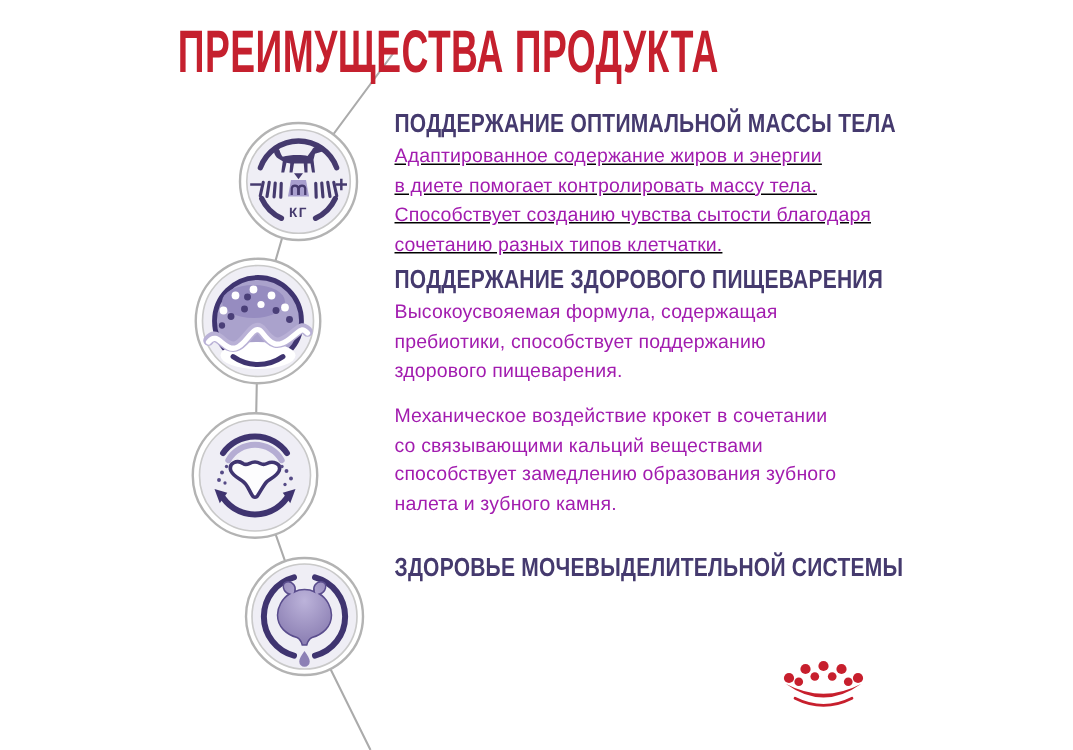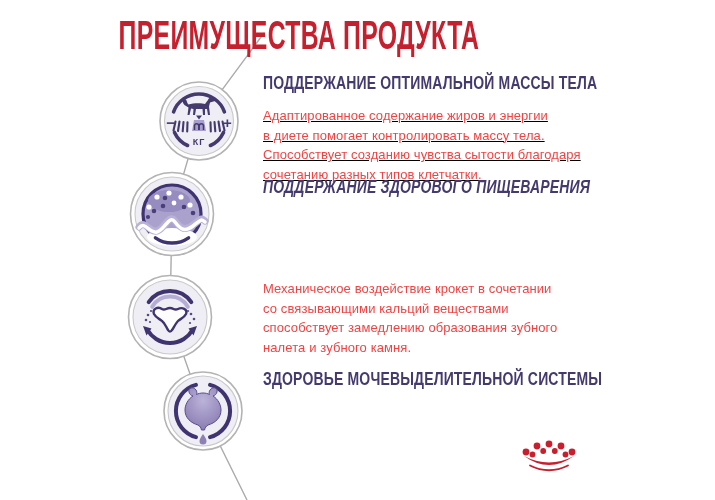--- a/index.html
+++ b/index.html
@@ -6,23 +6,23 @@
   body{width:715px;height:500px;overflow:hidden;font-family:"Liberation Sans",sans-serif;}
   .stage{position:relative;width:715px;height:500px;background:#fff;}
   .art{position:absolute;left:0;top:0;}
   .page-title{position:absolute;top:14px;left:0;width:597px;text-align:center;line-height:42px;}
   .page-title span{display:inline-block;font-size:40px;font-weight:bold;color:#c5202e;
     transform:scaleX(.62);transform-origin:center;white-space:nowrap;letter-spacing:0.5px;}
   .section{position:absolute;left:263px;width:345px;}
   .section h2{margin:0;line-height:18px;height:18px;}
   .section h2 span{display:inline-block;font-size:17.5px;font-weight:bold;color:#453a6e;
     transform:scaleX(.8);transform-origin:left center;white-space:nowrap;letter-spacing:0.2px;}
-  .section .body{margin-top:16px;font-size:13px;line-height:19.5px;color:#ef4444;
+  .section .body{margin-top:4px;font-size:13px;line-height:19.5px;color:#a21caf;
     white-space:pre-line;letter-spacing:0.1px;}
-  #sec-1{top:72px;text-decoration:underline;} #sec-2{top:176px;font-style:italic;} #sec-3{top:263px;} #sec-4{top:368px;}
+  #sec-1{top:72px;text-decoration:underline;} #sec-2{top:176px;} #sec-3{top:263px;} #sec-4{top:368px;}
   .kg-label{font-size:9px;font-weight:bold;letter-spacing:1px;}
   .sign{font-size:15px;font-weight:bold;}
 </style>
 </head>
 <body>
 
 <div class="stage">
 
   <svg class="art" width="715" height="500" viewBox="0 0 715 500">
     <defs>
@@ -154,20 +154,23 @@
   <div class="section" id="sec-1">
     <h2><span>ПОДДЕРЖАНИЕ ОПТИМАЛЬНОЙ МАССЫ ТЕЛА</span></h2>
     <div class="body">Адаптированное содержание жиров и энергии
 в диете помогает контролировать массу тела.
 Способствует созданию чувства сытости благодаря
 сочетанию разных типов клетчатки.</div>
   </div>
 
   <div class="section" id="sec-2">
     <h2><span>ПОДДЕРЖАНИЕ ЗДОРОВОГО ПИЩЕВАРЕНИЯ</span></h2>
+    <div class="body">Высокоусвояемая формула, содержащая
+пребиотики, способствует поддержанию
+здорового пищеварения.</div>
   </div>
 
   <div class="section" id="sec-3">
     <div class="body">Механическое воздействие крокет в сочетании
 со связывающими кальций веществами
 способствует замедлению образования зубного
 налета и зубного камня.</div>
   </div>
 
   <div class="section" id="sec-4">

